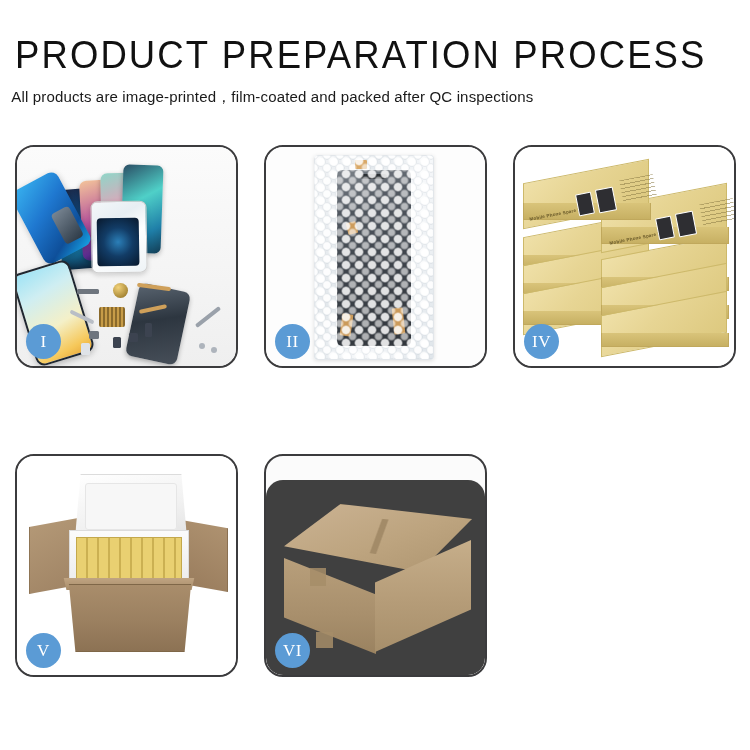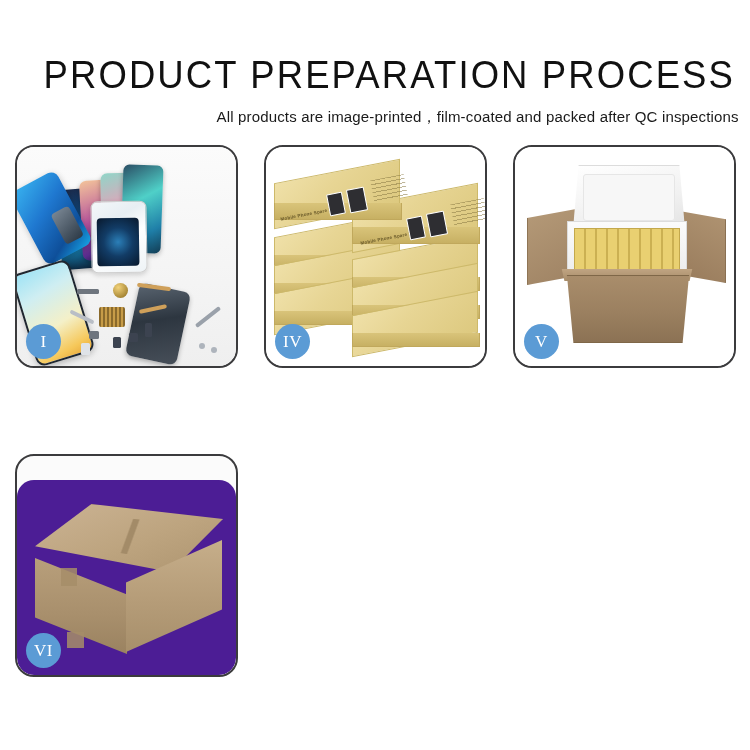--- a/index.html
+++ b/index.html
@@ -6,21 +6,21 @@
   body{
     width:750px;height:750px;
     background:#ffffff;
     font-family:"Liberation Sans","DejaVu Sans",sans-serif;
     overflow:hidden;
     position:relative;
   }
   .page{width:750px;height:750px;position:relative;}
 
   
-  .header{text-align:right;padding-top:56px;}
+  .header{text-align:left;padding-top:36px;}
   .title{
     font-size:38px;
     font-weight:500;
     letter-spacing:2.2px;
     color:#111111;
     line-height:1;
     transform:scaleX(0.96);
   }
   .subtitle{
     margin-top:13px;
@@ -226,21 +226,21 @@
       linear-gradient(180deg,#efd87f,#d6bb5c);
     border:1px solid #c3a84c;}
   .cart-front{position:absolute;left:48px;top:128px;width:128px;height:66px;
     background:linear-gradient(180deg,#a98d6b 0%,#9b8060 55%,#8c7254 100%);
     clip-path:polygon(3% 0,97% 0,92% 100%,8% 100%);border:1px solid #7f6748;}
   .cart-rim{position:absolute;left:44px;top:122px;width:136px;height:12px;
     background:linear-gradient(180deg,#c0a482,#a88d6a);
     clip-path:polygon(2% 0,98% 0,96% 100%,4% 100%);}
 
   
-  .p6{background:#4c1d95;margin-top:24px;}
+  .p6{background:#404040;margin-top:24px;}
   .c6-top{position:absolute;left:18px;top:24px;width:186px;height:66px;
     background:linear-gradient(160deg,#cbb393 0%,#bda47f 55%,#ae9570 100%);
     clip-path:polygon(30% 0,100% 22%,72% 100%,0 62%);border:1px solid transparent;}
   .c6-seam{position:absolute;left:40px;top:36px;width:150px;height:44px;
     background:linear-gradient(110deg,transparent 46%,#a38b68 47%,#a38b68 50%,transparent 51%);
     clip-path:polygon(30% 0,100% 22%,72% 100%,0 62%);}
   .c6-left{position:absolute;left:18px;top:78px;width:92px;height:96px;
     background:linear-gradient(180deg,#b89f7b 0%,#a88f6c 60%,#9a8260 100%);
     clip-path:polygon(0 0,100% 38%,100% 100%,0 62%);}
   .c6-right{position:absolute;left:109px;top:60px;width:96px;height:112px;
@@ -281,20 +281,33 @@
         <div class="flex-cable" style="left:120px;top:138px;width:34px;transform:rotate(8deg);"></div>
         <div class="flex-cable" style="left:122px;top:160px;width:28px;transform:rotate(-12deg);"></div>
         <div class="flex-cable" style="left:52px;top:168px;width:26px;transform:rotate(26deg);background:#b9bec6;"></div>
         <div class="chip" style="left:176px;top:168px;width:30px;height:4px;transform:rotate(-38deg);background:#9aa1aa;"></div>
         <div class="chip" style="left:182px;top:196px;width:6px;height:6px;border-radius:50%;background:#aeb4bc;"></div>
         <div class="chip" style="left:194px;top:200px;width:6px;height:6px;border-radius:50%;background:#aeb4bc;"></div>
         <div class="badge">I</div>
       </div>
     </div>
 
+    <div class="card">
+      <div class="card-inner p2">
+        <div class="bubble-pack">
+          <div class="screen-in"></div>
+          <div class="tape" style="left:40px;top:4px;width:12px;height:9px;"></div>
+          <div class="tape" style="left:32px;top:66px;width:10px;height:12px;transform:rotate(-14deg);"></div>
+          <div class="tape" style="left:26px;top:158px;width:11px;height:22px;transform:rotate(8deg);"></div>
+          <div class="tape" style="left:78px;top:152px;width:11px;height:26px;transform:rotate(-6deg);"></div>
+        </div>
+        <div class="bubble-overlay"></div>
+        <div class="badge">II</div>
+      </div>
+    </div>
 
 
     <div class="card">
       <div class="card-inner p4">
         <div class="stack">
 
           <div class="sbox" style="left:0px;top:60px;width:126px;height:42px;">
             <div class="top"></div>
               <div class="side" style="top:30px;"></div>
           </div>

